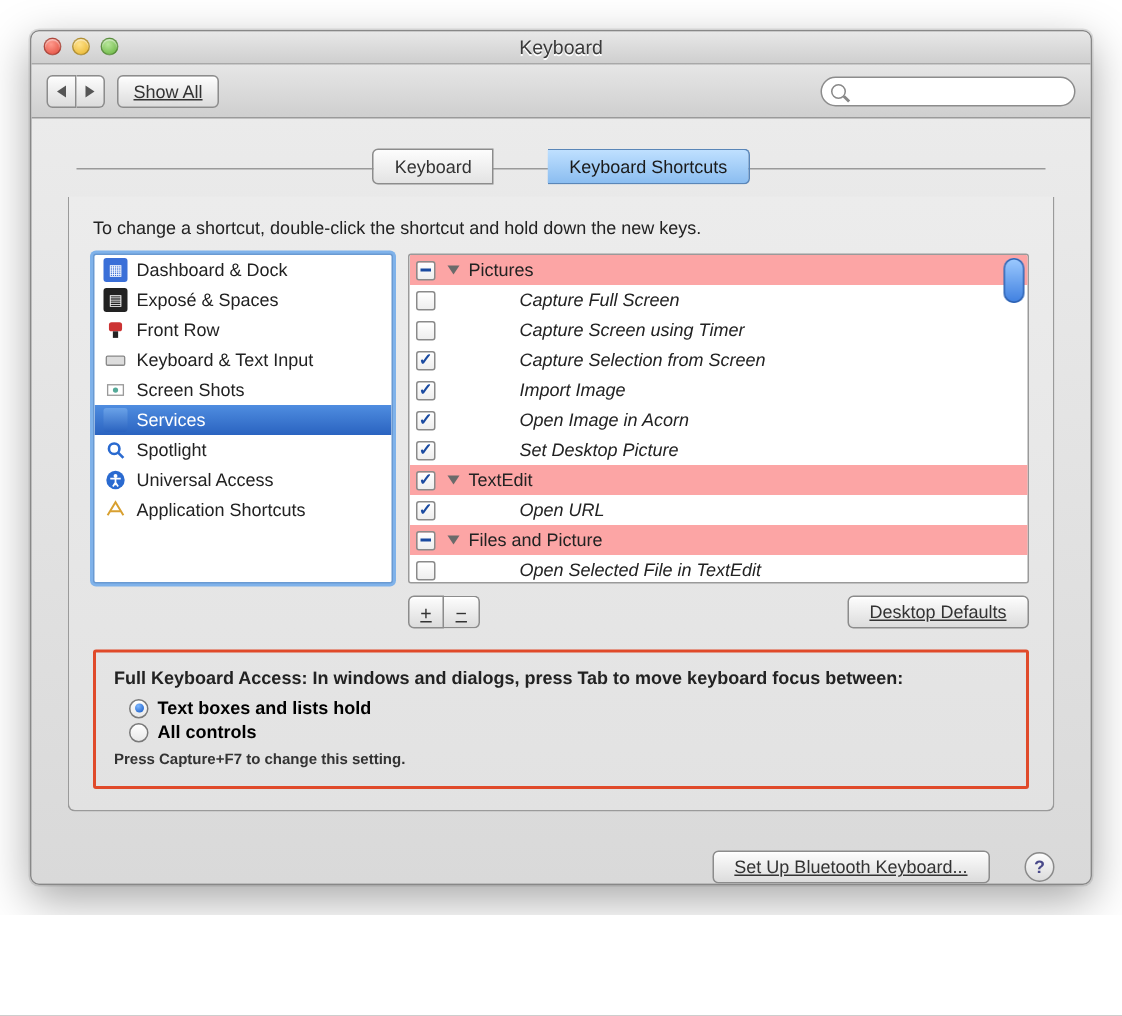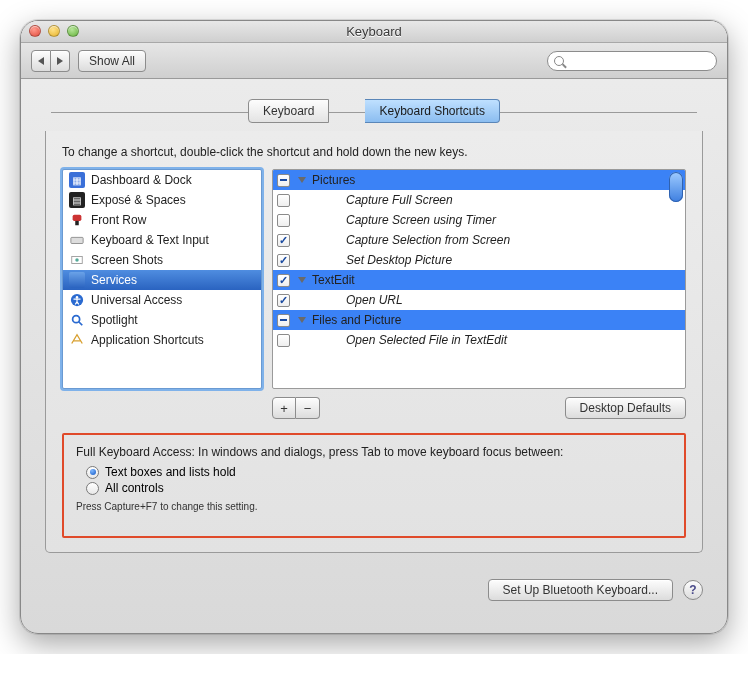--- a/index.html
+++ b/index.html
@@ -1,31 +1,31 @@
 <!DOCTYPE html>
 <html><head>
 <meta charset="utf-8">
 <style>
 * { margin:0; padding:0; box-sizing:border-box; font-family:"Lucida Grande","Helvetica Neue",Arial,sans-serif; }
 body { background:#fff; padding:20px; }
-.window { width:708px; margin:0 auto; background:linear-gradient(#ededed,#d9d9d9); border:1px solid #888; border-radius:18px; box-shadow:0 10px 30px rgba(0,0,0,.35),0 0 0 1px rgba(0,0,0,.1); overflow:hidden; }
+.window { width:708px; margin:0 auto; background:linear-gradient(#ededed,#d9d9d9); border:1px solid #888; border-radius:6px; box-shadow:0 10px 30px rgba(0,0,0,.35),0 0 0 1px rgba(0,0,0,.1); overflow:hidden; }
 
 
 .titlebar { height:22px; background:linear-gradient(#e8e8e8,#cfcfcf); border-bottom:1px solid #a8a8a8; position:relative; display:flex; align-items:center; justify-content:center; }
 .titlebar-title { font-size:13px; color:#3a3a3a; text-shadow:0 1px 0 #fff; }
 .lights { position:absolute; left:8px; top:4px; display:flex; gap:7px; }
 .light { width:12px; height:12px; border-radius:50%; border:1px solid rgba(0,0,0,.25); box-shadow:inset 0 1px 1px rgba(255,255,255,.6); }
 .light.red { background:radial-gradient(circle at 40% 35%,#ff9a8d,#e1493a); }
 .light.yellow { background:radial-gradient(circle at 40% 35%,#ffe28a,#e6b228); }
 .light.green { background:radial-gradient(circle at 40% 35%,#b7e69a,#63b239); }
 
 
 .toolbar { height:36px; background:linear-gradient(#e6e6e6,#cfcfcf); border-bottom:1px solid #9a9a9a; display:flex; align-items:center; padding:0 10px; gap:8px; }
 .segbtn { display:flex; }
-.btn { height:22px; background:linear-gradient(#fdfdfd,#dcdcdc); border:1px solid #8c8c8c; font-size:12px; color:#333; border-radius:4px; padding:0 10px; display:flex; align-items:center; justify-content:center; box-shadow:inset 0 1px 0 #fff; cursor:default; }
+.btn { height:22px; background:linear-gradient(#fdfdfd,#dcdcdc); border:1px solid #8c8c8c; font-size:12px; color:#333; border-radius:4px; padding:0 10px; display:flex; align-items:center; justify-content:center; box-shadow:inset 0 1px 0 #fff; cursor:default;text-decoration:underline; }
 .segbtn .btn { border-radius:0; padding:0 6px; }
 .segbtn .btn:first-child { border-radius:4px 0 0 4px; }
 .segbtn .btn:last-child { border-radius:0 4px 4px 0; border-left:none; }
 .arrow { width:0; height:0; border-top:4px solid transparent; border-bottom:4px solid transparent; }
 .arrow.l { border-right:6px solid #555; }
 .arrow.r { border-left:6px solid #555; }
 .spacer { flex:1; }
 .search { width:170px; height:20px; border-radius:10px; border:1px solid #8c8c8c; background:#fff; display:flex; align-items:center; padding:0 6px; }
 .search .mag { width:10px; height:10px; border:1.5px solid #888; border-radius:50%; position:relative; margin-right:4px;}
 .search .mag:after { content:""; position:absolute; width:5px; height:1.5px; background:#888; transform:rotate(45deg); bottom:-2px; right:-4px; }
@@ -49,44 +49,44 @@
 .listbox { background:#fff; border:1px solid #9a9a9a; border-radius:2px; height:220px; overflow:hidden; position:relative; }
 .listbox.left { width:200px; box-shadow:0 0 0 2px #7fb2ea; border-color:#6a9ad2; }
 .listbox.right { flex:1; }
 .listbox .inner { overflow:auto; height:100%; }
 
 .cat-row { height:20px; display:flex; align-items:center; gap:6px; padding:0 6px; font-size:12px; color:#222; cursor:default; }
 .cat-row.sel { background:linear-gradient(#4f8de0,#2a63c0); color:#fff; }
 .cat-icon { width:16px; height:16px; border-radius:2px; display:flex; align-items:center; justify-content:center; font-size:10px; }
 
 .svc-row { height:20px; display:flex; align-items:center; gap:6px; padding:0 6px 0 4px; font-size:12px; color:#222; position:relative; cursor:default; }
-.svc-row.grp { background:#3b82f6; }
+.svc-row.grp { background:#fca5a5; }
 .chk { width:13px; height:13px; border:1px solid #8a8a8a; border-radius:2px; background:linear-gradient(#fff,#eee); display:flex; align-items:center; justify-content:center; }
 .chk.on:after { content:"✓"; font-size:11px; color:#1a4aa0; font-weight:bold; line-height:1; }
 .chk.mix:after { content:""; width:7px; height:2px; background:#1a4aa0; }
 .tri { width:0; height:0; border-left:4px solid transparent; border-right:4px solid transparent; border-top:6px solid #6a6a6a; margin-left:2px; }
 .indent1 { padding-left:26px;font-style:italic; }
 .svc-row .spacer2 { width:18px; }
 
 .scrollcap { position:absolute; right:2px; top:2px; width:14px; height:30px; border-radius:7px; background:linear-gradient(#9ecbff,#3e7fe0); box-shadow:inset 0 0 0 1px #2f62b0; }
 
 .under-lists { display:flex; align-items:center; margin-top:8px; }
 .plusminus { display:flex; margin-left:210px; }
 .plusminus .btn { width:24px; padding:0; font-size:13px; }
 .plusminus .btn:first-child { border-radius:4px 0 0 4px; }
 .plusminus .btn:last-child { border-radius:0 4px 4px 0; border-left:none; }
 
-.kbaccess { margin-top:14px; border:2px solid #e04a2a; border-radius:2px; padding:10px 12px 24px; }
+.kbaccess { margin-top:14px; border:2px solid #e04a2a; border-radius:2px; padding:10px 12px 12px;font-weight:bold; }
 .kbaccess .hd { font-size:12px; color:#222; margin-bottom:6px; }
 .radio-row { display:flex; align-items:center; gap:6px; font-size:12px; margin:2px 0 2px 10px; cursor:default; }
 .radio { width:13px; height:13px; border:1px solid #7a7a7a; border-radius:50%; background:linear-gradient(#fff,#e8e8e8); display:flex; align-items:center; justify-content:center; }
 .radio.on .dot { width:6px; height:6px; border-radius:50%; background:radial-gradient(circle at 35% 30%,#7fb8ff,#1156c4); }
 .footnote { font-size:10px; color:#333; margin-top:6px; }
 
-.bottombar { display:flex; align-items:center; padding:10px 24px 32px; gap:10px; }
+.bottombar { display:flex; align-items:center; padding:10px 24px 0; gap:23px; }
 .help { width:20px; height:20px; border-radius:50%; border:1px solid #8a8a8a; background:linear-gradient(#fdfdfd,#dcdcdc); display:flex; align-items:center; justify-content:center; font-size:12px; color:#4a4a8a; font-weight:bold; cursor:default; }
 
 
 .ci-dash{background:#3a6fd8;color:#fff;}
 .ci-exp{background:#222;color:#fff;}
 .ci-front{background:#fff;}
 .ci-kti{background:#fff;}
 .ci-ss{background:#fff;}
 .ci-svc{background:linear-gradient(#6aa2e8,#2a63c0);}
 .ci-spot{background:#fff;}
@@ -173,37 +173,37 @@
                     <circle cx="8" cy="8" r="2" fill="#5a9"></circle>
                   </svg>
                 </div>
                 <span>Screen Shots</span>
               </div>
               <div class="cat-row sel">
                 <div class="cat-icon ci-svc"></div>
                 <span>Services</span>
               </div>
               <div class="cat-row">
+                <div class="cat-icon ci-spot">
+                  <svg viewBox="0 0 16 16">
+                    <circle cx="7" cy="7" r="4" fill="none" stroke="#2a6ad0" stroke-width="2"></circle>
+                    <line x1="10" y1="10" x2="14" y2="14" stroke="#2a6ad0" stroke-width="2"></line>
+                  </svg>
+                </div>
+                <span>Spotlight</span>
+              </div>
+              <div class="cat-row">
                 <div class="cat-icon ci-ua">
                   <svg viewBox="0 0 16 16">
                     <circle cx="8" cy="8" r="7" fill="#2a6ad0"></circle>
                     <circle cx="8" cy="5" r="1.5" fill="#fff"></circle>
                     <path d="M4 7h8M8 7v5M6 13l2-3 2 3" stroke="#fff" stroke-width="1.3" fill="none"></path>
                   </svg>
                 </div>
                 <span>Universal Access</span>
-              </div>
-              <div class="cat-row">
-                <div class="cat-icon ci-spot">
-                  <svg viewBox="0 0 16 16">
-                    <circle cx="7" cy="7" r="4" fill="none" stroke="#2a6ad0" stroke-width="2"></circle>
-                    <line x1="10" y1="10" x2="14" y2="14" stroke="#2a6ad0" stroke-width="2"></line>
-                  </svg>
-                </div>
-                <span>Spotlight</span>
               </div>
               <div class="cat-row">
                 <div class="cat-icon ci-app">
                   <svg viewBox="0 0 16 16">
                     <path d="M2 12 L8 2 L14 12" fill="none" stroke="#d8a030" stroke-width="1.5"></path>
                     <line x1="4" y1="9" x2="12" y2="9" stroke="#d8a030" stroke-width="1.5"></line>
                   </svg>
                 </div>
                 <span>Application Shortcuts</span>
               </div>
@@ -224,20 +224,30 @@
               </div>
               <div class="svc-row">
                 <span class="chk"></span>
                 <span class="spacer2"></span>
                 <span class="indent1">Capture Screen using Timer</span>
               </div>
               <div class="svc-row">
                 <span class="chk on"></span>
                 <span class="spacer2"></span>
                 <span class="indent1">Capture Selection from Screen</span>
+              </div>
+              <div class="svc-row">
+                <span class="chk on"></span>
+                <span class="spacer2"></span>
+                <span class="indent1">Import Image</span>
+              </div>
+              <div class="svc-row">
+                <span class="chk on"></span>
+                <span class="spacer2"></span>
+                <span class="indent1">Open Image in Acorn</span>
               </div>
               <div class="svc-row">
                 <span class="chk on"></span>
                 <span class="spacer2"></span>
                 <span class="indent1">Set Desktop Picture</span>
               </div>
               <div class="svc-row grp">
                 <span class="chk on"></span>
                 <span class="tri"></span>
                 <span>TextEdit</span>

